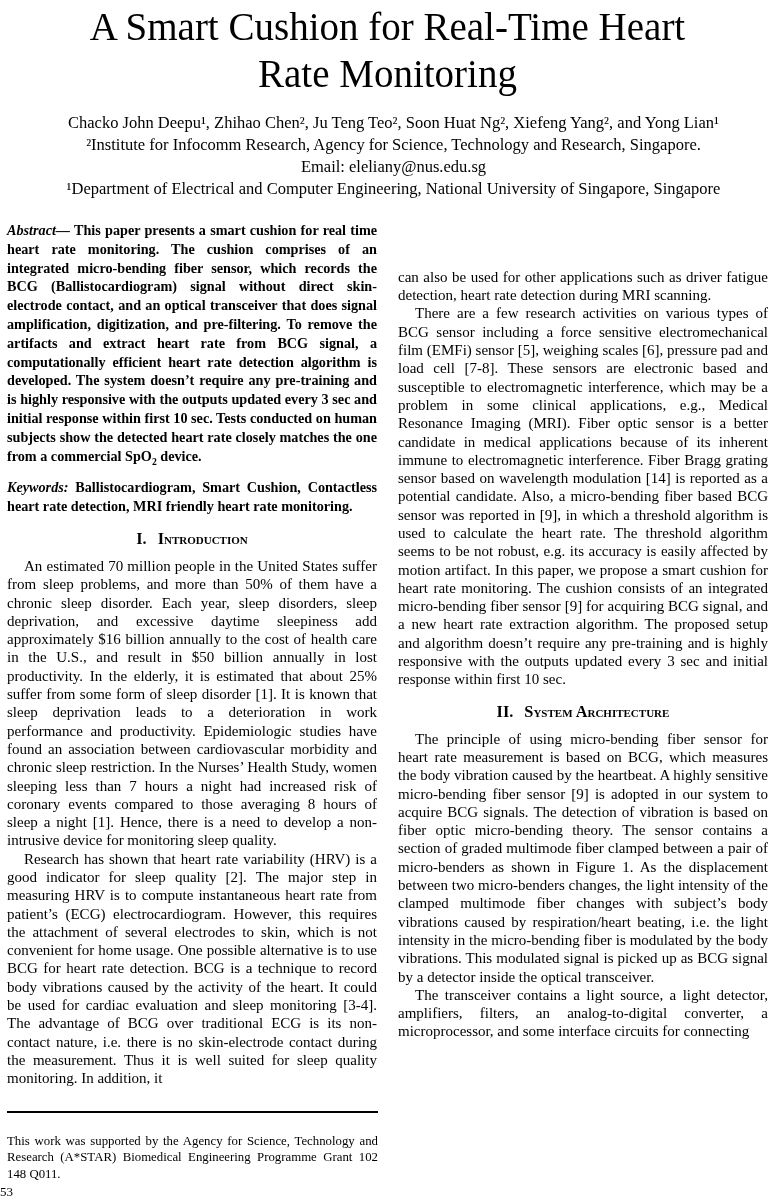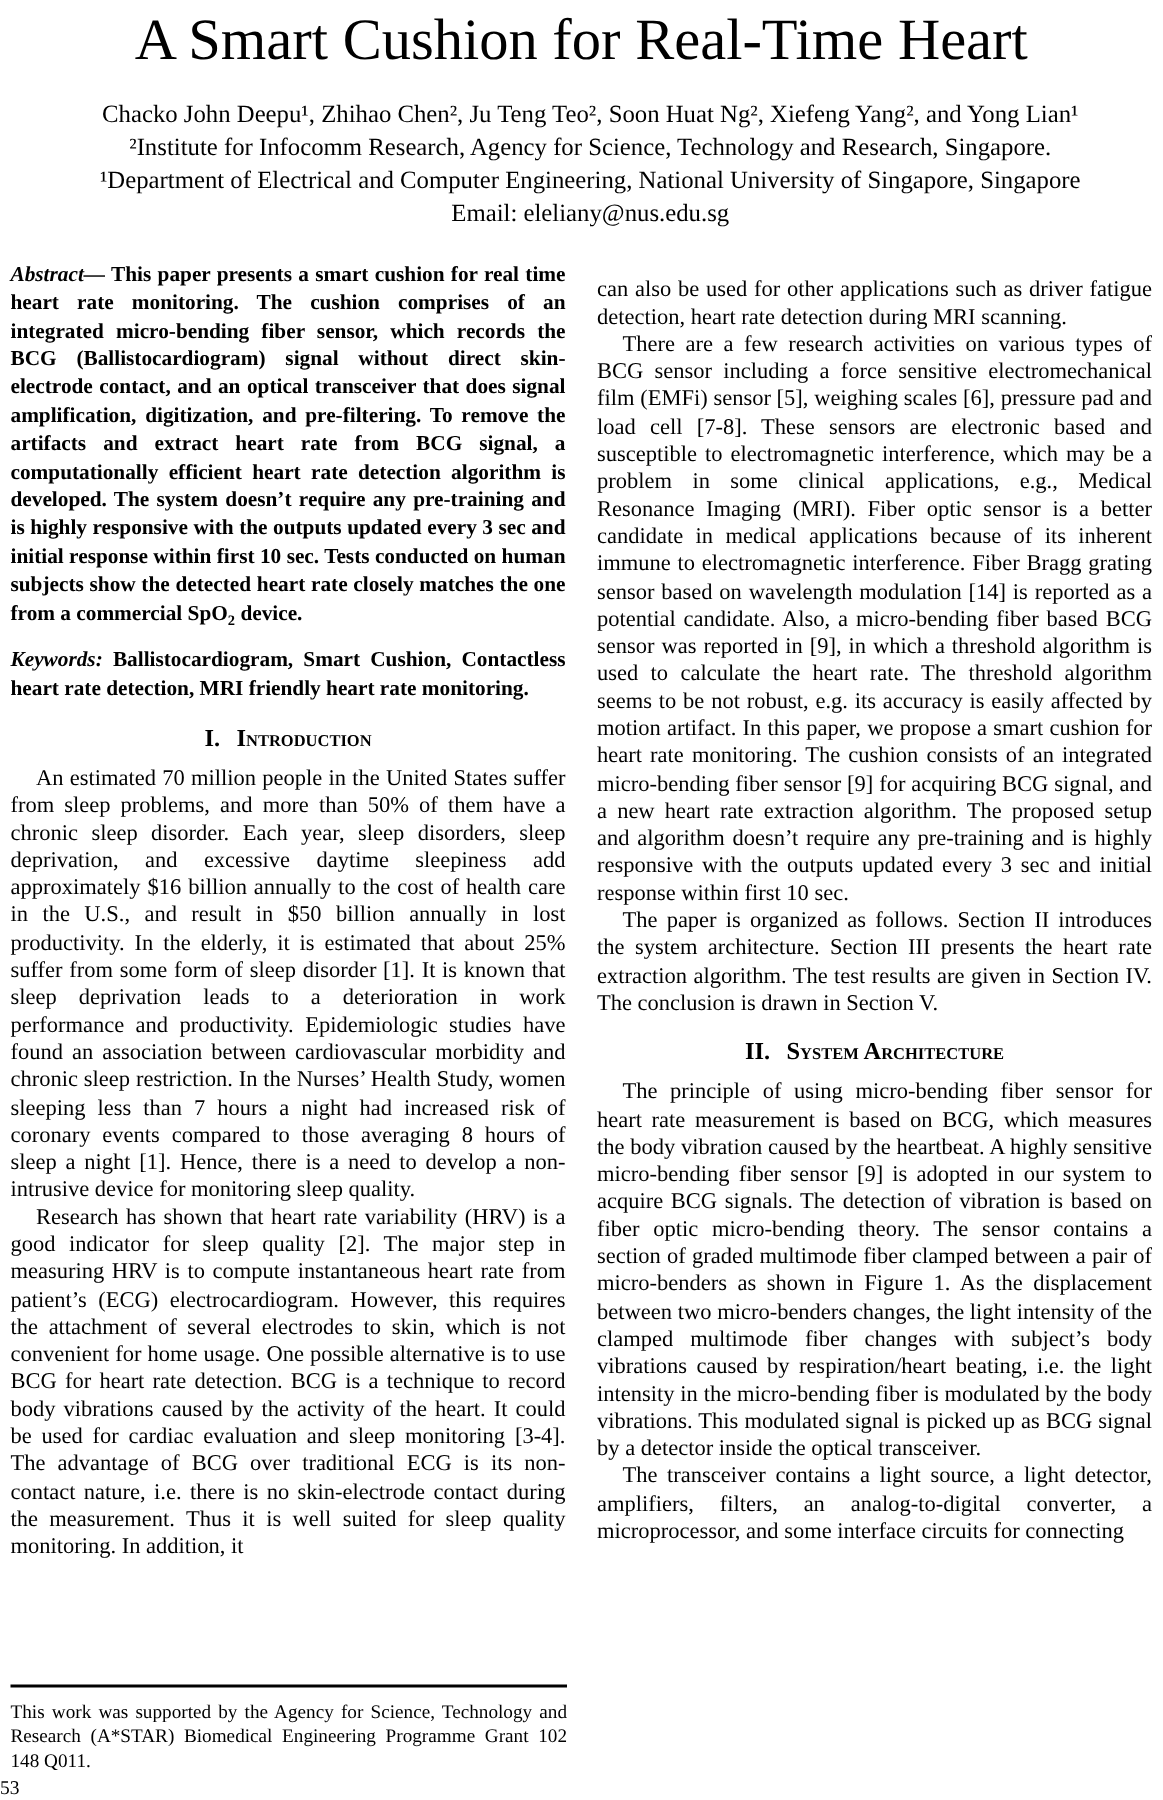--- a/index.html
+++ b/index.html
@@ -26,59 +26,59 @@
     font-size: 16.3px; line-height: 20px; margin: 13px 0 8px 0;
   }
   .sec-title { margin-left: 11px; }
   p.para { margin: 0; text-indent: 17px; }
   p.noind { margin: 0; text-indent: 0; }
   .mt { margin-top: 18px; }
   sub { font-size: 68%; line-height: 0; }
   .footnote {
     position: absolute; left: 7px; bottom: 18px; width: 371px;
     font-size: 12.8px; line-height: 16.3px; text-align: justify;
-    border-top: 2px solid #000; padding-top: 8px; background: #ffffff; margin: 0;
+    border-top: 2px solid #000; padding-top: 20px; background: #ffffff; margin: 0;
   }
   .page-number {
     position: absolute; bottom: 1px; left: 0; width: 775px;
     text-align: left; font-size: 13px; line-height: 15px;
   }
 </style>
 </head>
 <body>
 
 <div class="page">
 
   <div class="header">
     <h1 class="title">
       <span>A Smart Cushion for Real-Time Heart</span>
+      <span>Rate Monitoring</span>
     </h1>
     <div class="byline authors">Chacko John Deepu¹, Zhihao Chen², Ju Teng Teo², Soon Huat Ng², Xiefeng Yang², and Yong Lian¹</div>
     <div class="byline">²Institute for Infocomm Research, Agency for Science, Technology and Research, Singapore.</div>
+    <div class="byline">Email: eleliany@nus.edu.sg</div>
     <div class="byline">¹Department of Electrical and Computer Engineering, National University of Singapore, Singapore</div>
-    <div class="byline">Email: eleliany@nus.edu.sg</div>
   </div>
 
   <div class="columns">
 
     <div class="col">
       <p class="abstract"><span class="lead-italic">Abstract—</span><span> This paper presents a smart cushion for real time heart rate monitoring. The cushion comprises of an integrated micro-bending fiber sensor, which records the BCG (Ballistocardiogram) signal without direct skin-electrode contact, and an optical transceiver that does signal amplification, digitization, and pre-filtering. To remove the artifacts and extract heart rate from BCG signal, a computationally efficient heart rate detection algorithm is developed. The system doesn’t require any pre-training and is highly responsive with the outputs updated every 3 sec and initial response within first 10 sec. Tests conducted on human subjects show the detected heart rate closely matches the one from a commercial SpO</span><sub>2</sub><span> device.</span></p>
 
       <p class="keywords"><span class="lead-italic">Keywords:</span><span> Ballistocardiogram, Smart Cushion, Contactless heart rate detection, MRI friendly heart rate monitoring.</span></p>
 
       <h2 class="sec-heading"><span class="sec-num">I.</span><span class="sec-title">Introduction</span></h2>
 
       <p class="para">An estimated 70 million people in the United States suffer from sleep problems, and more than 50% of them have a chronic sleep disorder. Each year, sleep disorders, sleep deprivation, and excessive daytime sleepiness add approximately $16 billion annually to the cost of health care in the U.S., and result in $50 billion annually in lost productivity. In the elderly, it is estimated that about 25% suffer from some form of sleep disorder [1]. It is known that sleep deprivation leads to a deterioration in work performance and productivity. Epidemiologic studies have found an association between cardiovascular morbidity and chronic sleep restriction. In the Nurses’ Health Study, women sleeping less than 7 hours a night had increased risk of coronary events compared to those averaging 8 hours of sleep a night [1]. Hence, there is a need to develop a non-intrusive device for monitoring sleep quality.</p>
       <p class="para mt">Research has shown that heart rate variability (HRV) is a good indicator for sleep quality [2]. The major step in measuring HRV is to compute instantaneous heart rate from patient’s (ECG) electrocardiogram. However, this requires the attachment of several electrodes to skin, which is not convenient for home usage. One possible alternative is to use BCG for heart rate detection. BCG is a technique to record body vibrations caused by the activity of the heart. It could be used for cardiac evaluation and sleep monitoring [3-4]. The advantage of BCG over traditional ECG is its non-contact nature, i.e. there is no skin-electrode contact during the measurement. Thus it is well suited for sleep quality monitoring. In addition, it</p>
     </div>
 
     <div class="col">
       <p class="noind">can also be used for other applications such as driver fatigue detection, heart rate detection during MRI scanning.</p>
       <p class="para">There are a few research activities on various types of BCG sensor including a force sensitive electromechanical film (EMFi) sensor [5], weighing scales [6], pressure pad and load cell [7-8]. These sensors are electronic based and susceptible to electromagnetic interference, which may be a problem in some clinical applications, e.g., Medical Resonance Imaging (MRI). Fiber optic sensor is a better candidate in medical applications because of its inherent immune to electromagnetic interference. Fiber Bragg grating sensor based on wavelength modulation [14] is reported as a potential candidate. Also, a micro-bending fiber based BCG sensor was reported in [9], in which a threshold algorithm is used to calculate the heart rate. The threshold algorithm seems to be not robust, e.g. its accuracy is easily affected by motion artifact. In this paper, we propose a smart cushion for heart rate monitoring. The cushion consists of an integrated micro-bending fiber sensor [9] for acquiring BCG signal, and a new heart rate extraction algorithm. The proposed setup and algorithm doesn’t require any pre-training and is highly responsive with the outputs updated every 3 sec and initial response within first 10 sec.</p>
-      <p class="para">The paper is organized as follows. Section II introduces the system architecture. Section III presents the heart rate extraction algorithm. The test results are given in Section IV. The conclusion is drawn in Section V.</p>
 
       <h2 class="sec-heading"><span class="sec-num">II.</span><span class="sec-title">System Architecture</span></h2>
 
       <p class="para">The principle of using micro-bending fiber sensor for heart rate measurement is based on BCG, which measures the body vibration caused by the heartbeat. A highly sensitive micro-bending fiber sensor [9] is adopted in our system to acquire BCG signals. The detection of vibration is based on fiber optic micro-bending theory. The sensor contains a section of graded multimode fiber clamped between a pair of micro-benders as shown in Figure 1. As the displacement between two micro-benders changes, the light intensity of the clamped multimode fiber changes with subject’s body vibrations caused by respiration/heart beating, i.e. the light intensity in the micro-bending fiber is modulated by the body vibrations. This modulated signal is picked up as BCG signal by a detector inside the optical transceiver.</p>
       <p class="para mt">The transceiver contains a light source, a light detector, amplifiers, filters, an analog-to-digital converter, a microprocessor, and some interface circuits for connecting</p>
     </div>
 
   </div>
 
   <p class="footnote">This work was supported by the Agency for Science, Technology and Research (A*STAR) Biomedical Engineering Programme Grant 102 148 Q011.</p>

